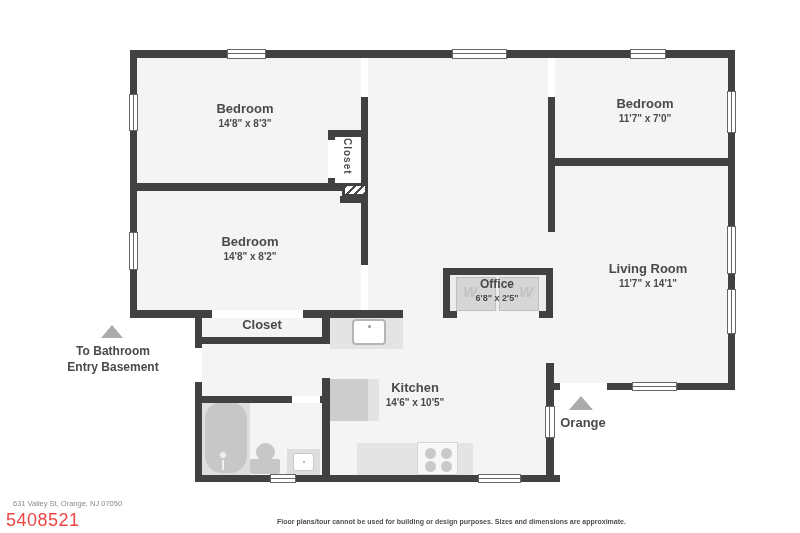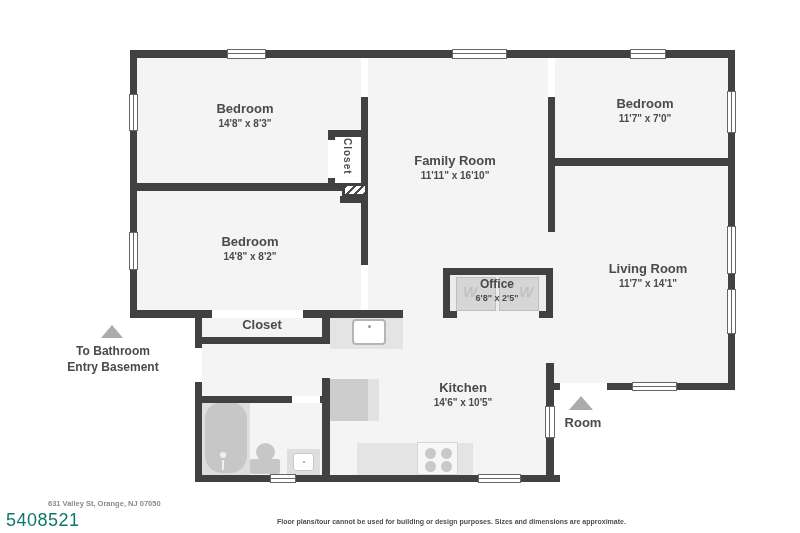--- a/index.html
+++ b/index.html
@@ -24,22 +24,22 @@
   .counter{position:absolute;background:#e4e4e4;}
   .hatch{position:absolute;background:#fff;border:3px solid #414141;box-sizing:border-box;
          background-image:repeating-linear-gradient(135deg,#4a4a4a 0 2px,transparent 2px 6px);}
   .tri{position:absolute;width:0;height:0;border-left:11px solid transparent;
        border-right:11px solid transparent;border-bottom:13px solid #ababab;}
   .ann{position:absolute;transform:translateX(-50%);text-align:center;font-weight:700;
        font-size:12px;color:#4a4a4a;line-height:1.3;white-space:nowrap;}
   .appl{position:absolute;background:#d6d6d6;border:1px solid #bfbfbf;box-sizing:border-box;}
   .appl-letter{position:absolute;font-weight:700;font-size:15px;font-style:italic;color:#c2c2c2;}
   .burner{position:absolute;width:11px;height:11px;border-radius:50%;background:#c9c9c9;}
-  .addr{position:absolute;font-size:7.5px;font-weight:700;color:#8a8a8a;margin-left:35px;}
-  .lid{position:absolute;font-size:18px;font-weight:400;color:#0f766e;letter-spacing:.5px;}
+  .addr{position:absolute;font-size:7.5px;font-weight:400;color:#8a8a8a;}
+  .lid{position:absolute;font-size:18px;font-weight:400;color:#ef4444;letter-spacing:.5px;}
   .disc{position:absolute;font-size:7px;font-weight:700;color:#4f4f4f;}
 </style>
 </head>
 <body>
 
 <div id="stage">
 
   <div class="fill" style="left:137px;top:58px;width:591px;height:253px"></div>
   <div class="fill" style="left:553px;top:311px;width:175px;height:72px"></div>
   <div class="fill" style="left:368px;top:311px;width:185px;height:7px"></div>
@@ -131,50 +131,46 @@
   <div class="win-h" style="left:478px;top:474px;width:43px;height:9px"></div>
 
   <div class="rlabel" style="left:245px;top:101px">
     <div class="nm">Bedroom</div>
     <div class="dm">14'8" x 8'3"</div>
   </div>
   <div class="rlabel" style="left:645px;top:96px">
     <div class="nm">Bedroom</div>
     <div class="dm">11'7" x 7'0"</div>
   </div>
-  <div class="rlabel" style="left:455px;top:153px">
-    <div class="nm">Family Room</div>
-    <div class="dm">11'11" x 16'10"</div>
-  </div>
   <div class="rlabel" style="left:250px;top:234px">
     <div class="nm">Bedroom</div>
     <div class="dm">14'8" x 8'2"</div>
   </div>
   <div class="rlabel" style="left:648px;top:261px">
     <div class="nm">Living Room</div>
     <div class="dm">11'7" x 14'1"</div>
   </div>
   <div class="rlabel sm" style="left:497px;top:277px">
     <div class="nm">Office</div>
     <div class="dm">6'8" x 2'5"</div>
   </div>
-  <div class="rlabel" style="left:463px;top:380px">
+  <div class="rlabel" style="left:415px;top:380px">
     <div class="nm">Kitchen</div>
     <div class="dm">14'6" x 10'5"</div>
   </div>
   <div class="rlabel" style="left:262px;top:317px">
     <div class="nm">Closet</div>
   </div>
   <div class="vlabel" style="left:342px;top:138px">Closet</div>
 
   <div class="tri" style="left:101px;top:325px"></div>
   <div class="ann" style="left:113px;top:344px">
     <div>To Bathroom</div>
     <div>Entry Basement</div>
   </div>
   <div class="tri" style="left:569px;top:396px;border-left-width:12px;border-right-width:12px;border-bottom-width:14px"></div>
-  <div class="ann" style="left:583px;top:415px;font-size:13px">Room</div>
+  <div class="ann" style="left:583px;top:415px;font-size:13px">Orange</div>
 
   <div class="addr" style="left:13px;top:499px">631 Valley St, Orange, NJ 07050</div>
   <div class="lid" style="left:6px;top:510px">5408521</div>
   <div class="disc" style="left:277px;top:518px">Floor plans/tour cannot be used for building or design purposes. Sizes and dimensions are approximate.</div>
 
 </div>
 
 </body></html>

